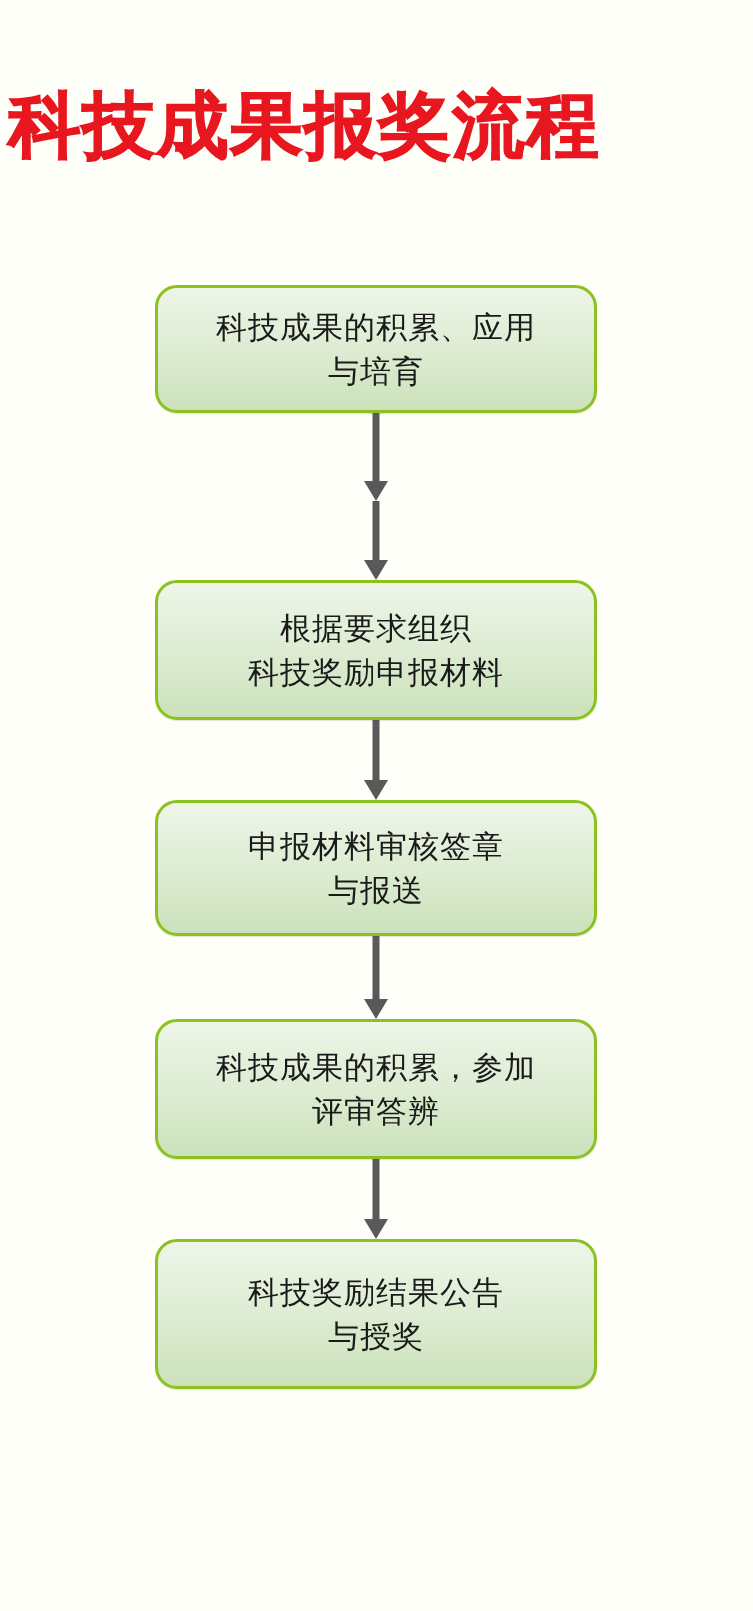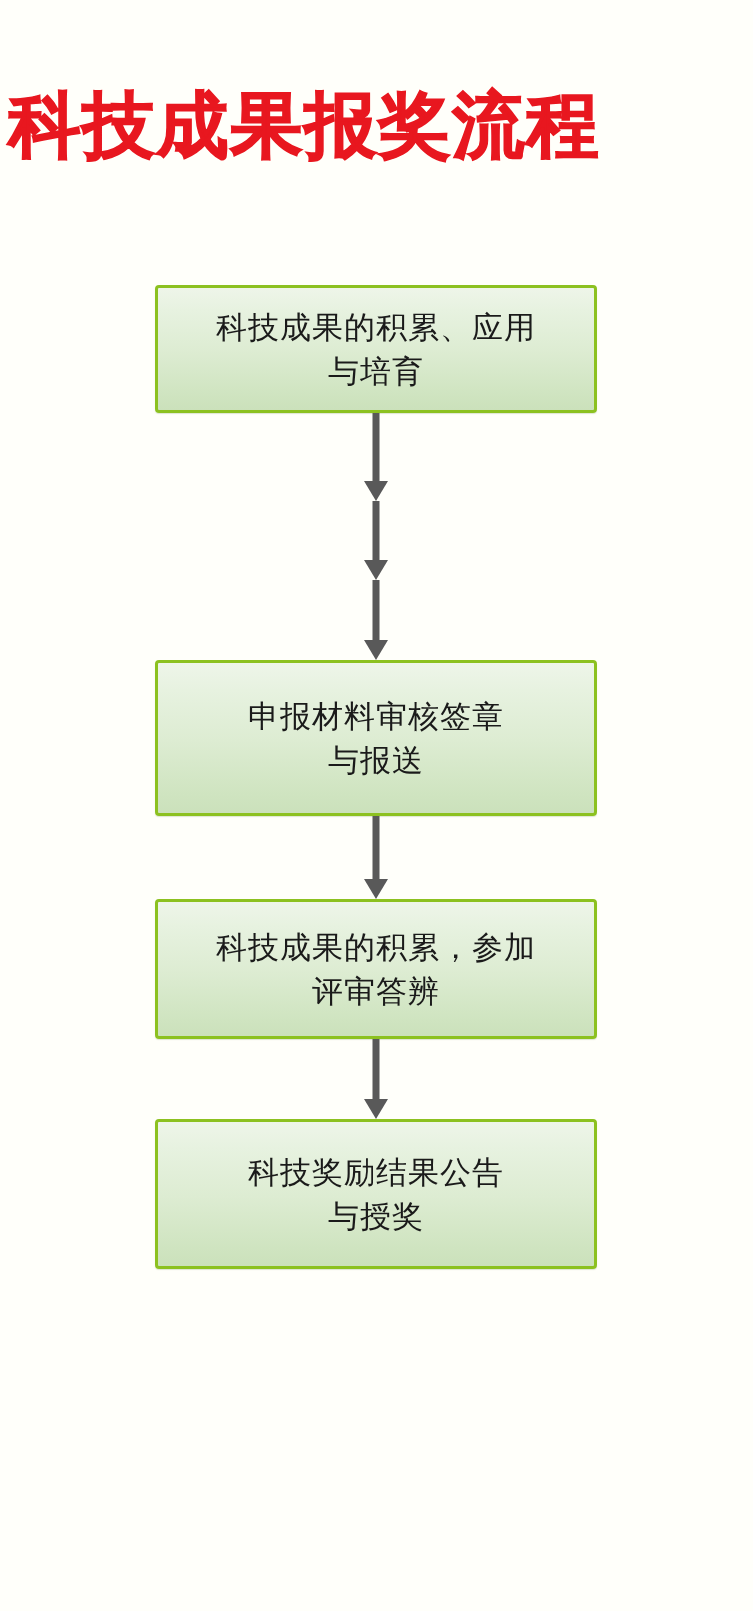--- a/index.html
+++ b/index.html
@@ -46,21 +46,21 @@
     left: 155px;
     top: 285px;
     width: 442px;
   }
 
   .node {
     position: relative;
     box-sizing: border-box;
     width: 442px;
     border: 3px solid #8cc120;
-    border-radius: 4px;
+    border-radius: 22px;
     background: linear-gradient(to bottom,
                 #eef5e9 0%,
                 #e7f2e0 18%,
                 #ddecd2 52%,
                 #cfe4c0 88%,
                 #cbe1bb 100%);
     display: flex;
     align-items: center;
     justify-content: center;
     text-align: center;
@@ -73,21 +73,21 @@
     line-height: 44px;
     color: #1a1a1a;
     letter-spacing: 1px;
     padding: 0 12px;
     white-space: pre-line;
   }
 
   .node.h1 { height: 128px; }
   .node.h2 { height: 136px; }
   .node.h3 { height: 140px; }
-  .node.h4 { height: 156px; }
+  .node.h4 { height: 136px; }
   .node.h5 { height: 140px; }
   .node.h6 { height: 150px; text-align: center; }
 
   
   .connector {
     position: relative;
     width: 442px;
     display: block;
   }
   .connector.g1 { height: 88px; }
@@ -140,20 +140,24 @@
       <div class="shaft"></div>
       <div class="head"></div>
     </div>
 
 
     <div class="connector g2">
       <div class="shaft"></div>
       <div class="head"></div>
     </div>
 
+    <div class="node h3">
+      <div class="node-text">根据要求组织
+科技奖励申报材料</div>
+    </div>
 
     <div class="connector g3">
       <div class="shaft"></div>
       <div class="head"></div>
     </div>
 
     <div class="node h4">
       <div class="node-text">申报材料审核签章
 与报送</div>
     </div>

